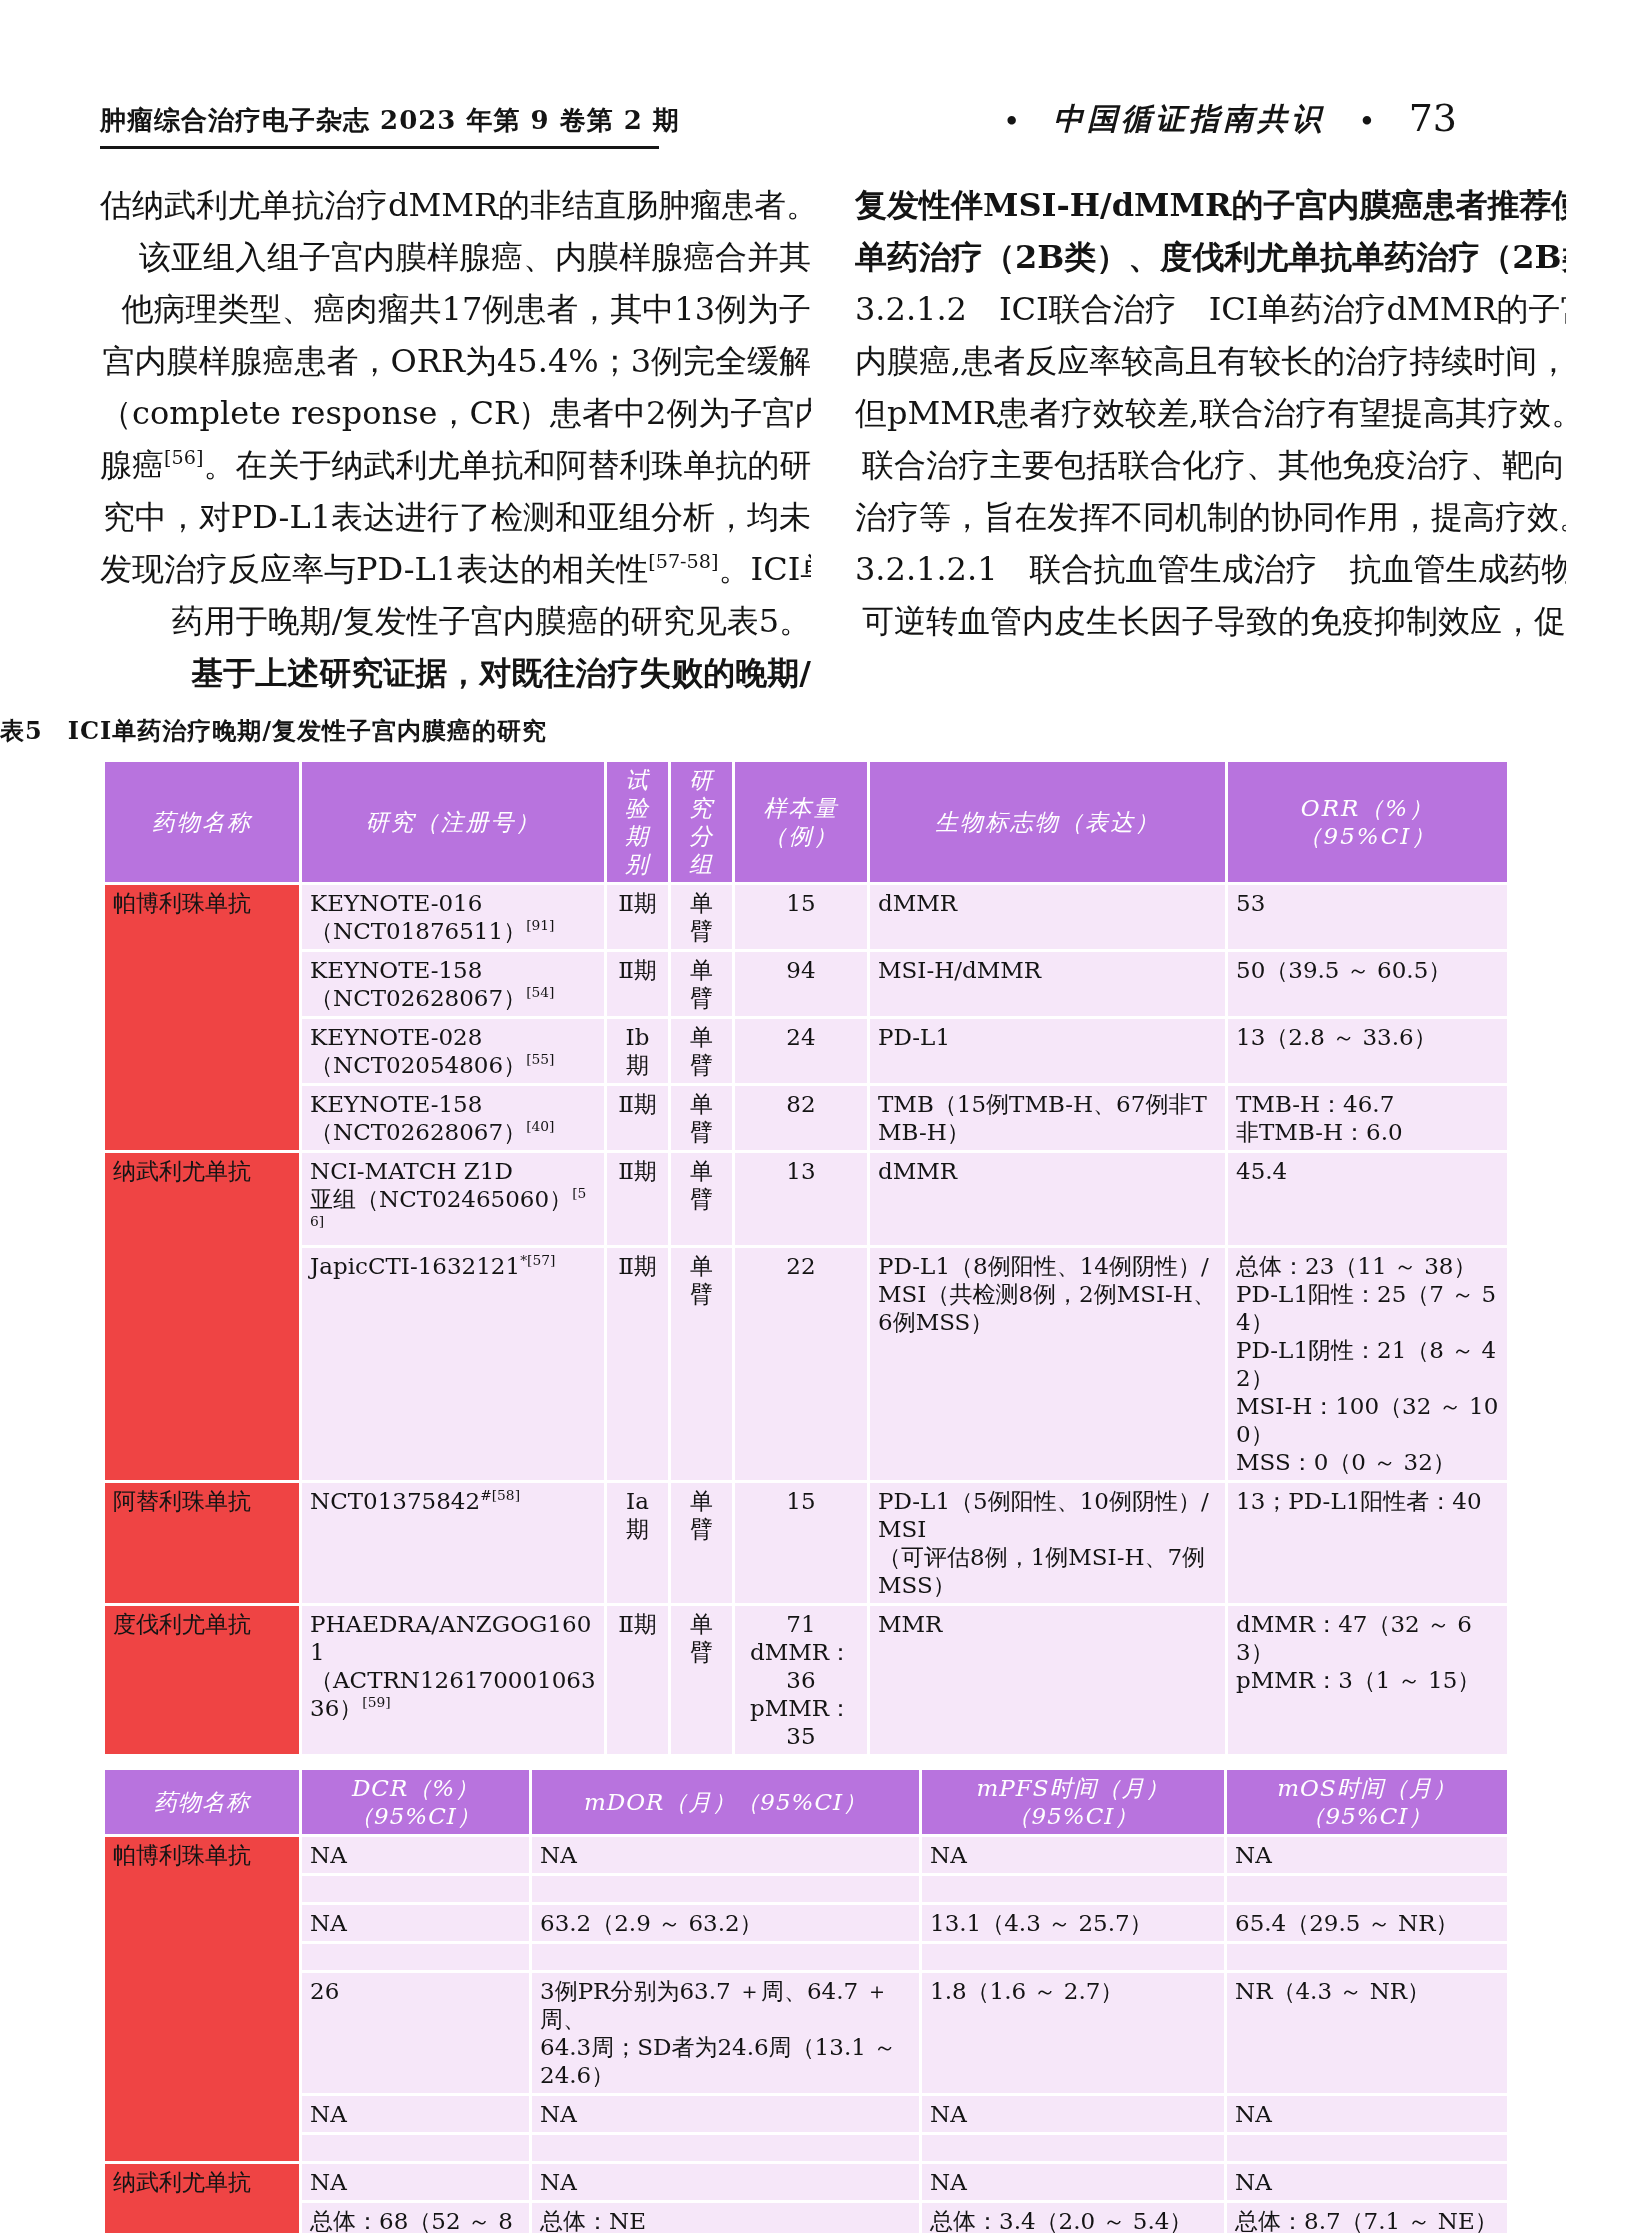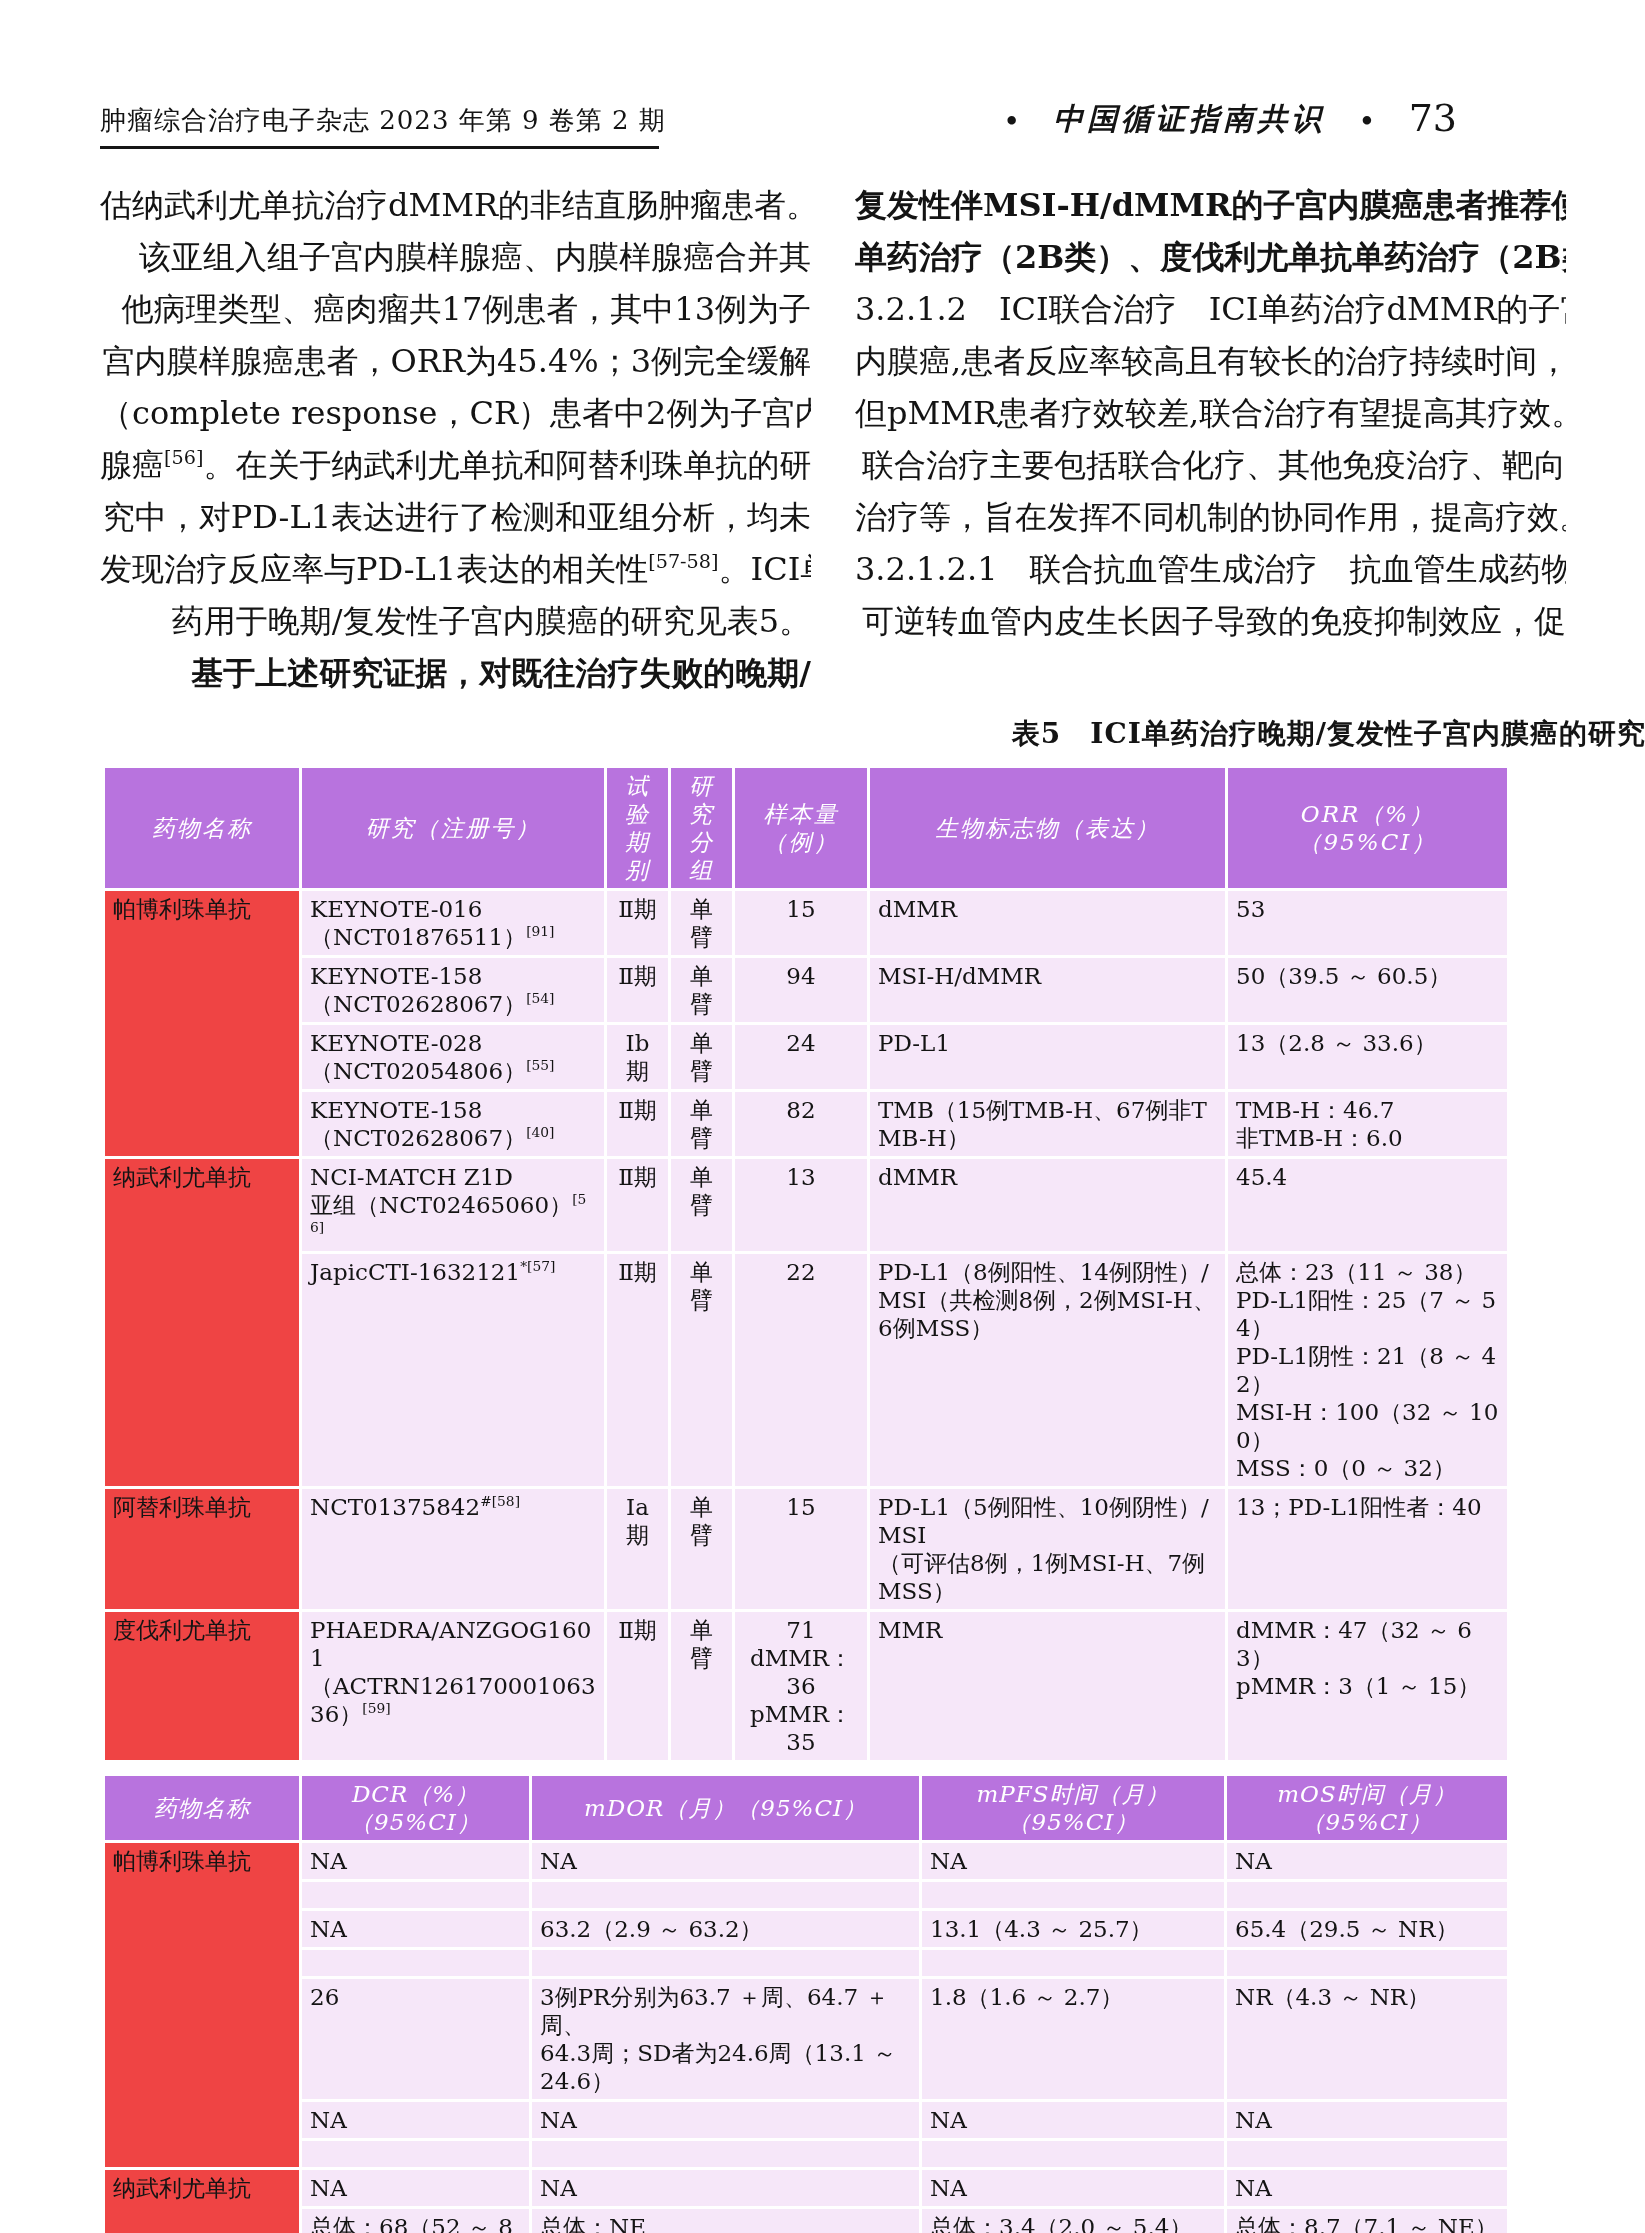--- a/index.html
+++ b/index.html
@@ -1,33 +1,33 @@
 <!DOCTYPE html>
 <html><head>
 <meta charset="utf-8">
 <style>
   html,body{margin:0;padding:0;background:#e8e8e8;}
   .page{position:relative;width:1646px;height:2234px;background:#ffffff;margin:0 auto;
         font-family:"DejaVu Serif","Liberation Serif",serif;color:#141414;overflow:hidden;}
   
   .hdr{display:flex;justify-content:space-between;align-items:baseline;padding:96px 189px 0 100px;}
-  .hdr-left{font-size:26px;font-weight:normal;letter-spacing:1px;white-space:nowrap;}
+  .hdr-left{font-size:26px;font-weight:bold;letter-spacing:1px;white-space:nowrap;}
   .hdr-right{display:flex;align-items:flex-end;gap:34px;white-space:nowrap;}
   .section{font-size:30px;font-weight:bold;font-style:italic;letter-spacing:4px;}
   .section .blt{font-style:normal;font-size:24px;letter-spacing:0;}
   .pageno{font-size:38px;}
   .rule{margin:6px 0 0 100px;width:559px;height:3px;background:#161616;}
   
   .cols{display:flex;gap:44px;padding:30px 68px 0 100px;text-align:right;}
   .col{width:711px;overflow:hidden;}
   .line{height:52px;line-height:52px;font-size:32px;white-space:nowrap;}
   .line.bold{font-weight:bold;}
   sup{font-size:0.6em;vertical-align:super;line-height:0;}
   
-  .tbl-title{margin-top:16px;text-align:right;font-size:28px;font-weight:bold;letter-spacing:1px;}
+  .tbl-title{margin-top:16px;text-align:left;font-size:24px;font-weight:bold;letter-spacing:1px;}
   table.jt{margin:12px 0 0 102px;width:1405px;table-layout:fixed;border-collapse:collapse;font-size:23px;}
   table.t2{margin-top:10px;}
   .jt th{background:#b873de;color:#ffffff;font-weight:normal;font-style:italic;
          border:3px solid #ffffff;padding:4px 6px;text-align:center;vertical-align:middle;
          line-height:28px;letter-spacing:2px;}
   .jt td{background:#f6e7f9;border:3px solid #ffffff;padding:4px 8px;vertical-align:top;
          line-height:28px;word-break:break-all;}
   .jt td.drug{background:#ef4444;white-space:nowrap;}
   .jt td.c{text-align:center;}
   .jt tr.sp td{height:26px;padding:0;}

